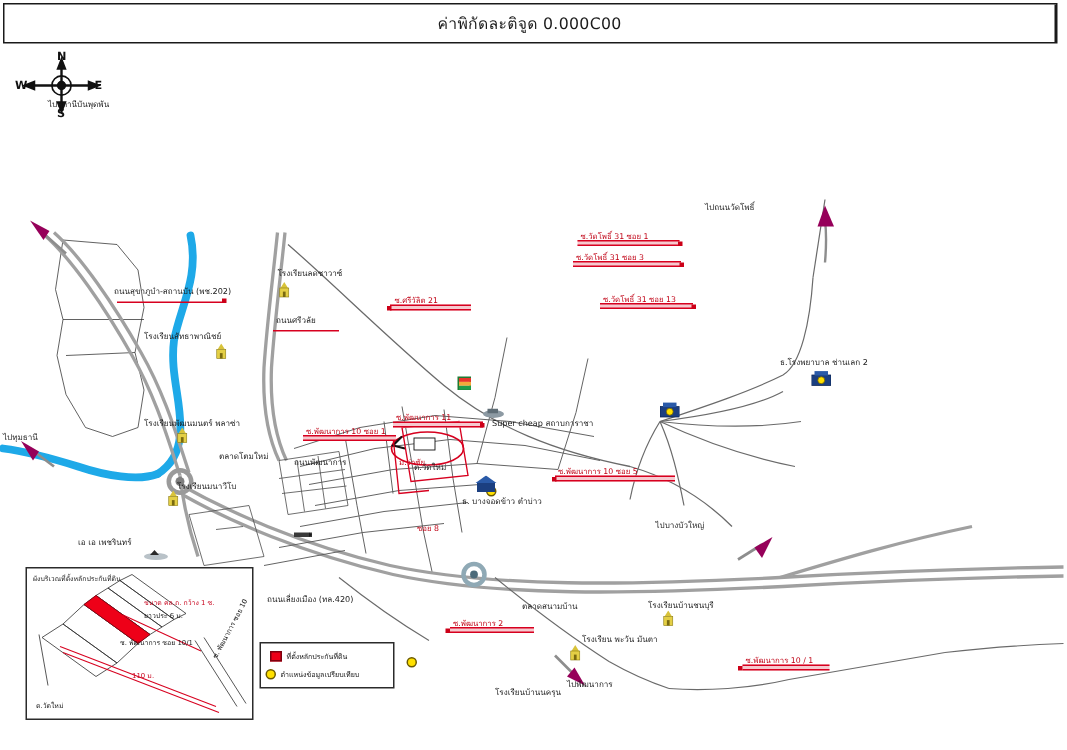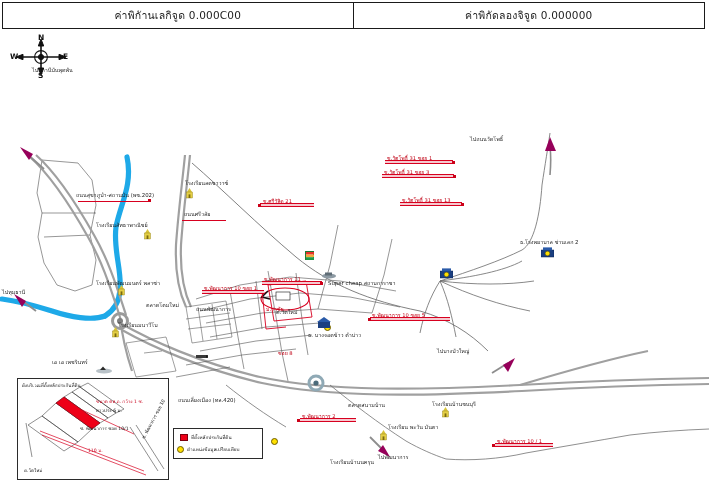--- a/index.html
+++ b/index.html
@@ -150,22 +150,21 @@
     border: 0.8px solid #6b5a00;
   }
   #legendbox .txt { font-size: 4.7px; color: #141414; white-space: nowrap; }
 </style>
 </head>
 <body>
 
 <div id="page">
 
   <div id="header">
-    <div class="hdr-cell left">ค่าพิกัานเลกิจูด 0.000C00</div>
-    <div class="hdr-cell">ค่าพิกัดลองจิจูด 0.000000</div>
+    <div class="hdr-cell left">ค่าพิกัดละติจูด 0.000C00</div>
   </div>
 
   <div id="compass">
     <svg width="66" height="48" viewBox="0 0 66 48">
       <g stroke="#111" fill="#111">
         <line x1="33" y1="10" x2="33" y2="38" stroke-width="1.6"></line>
         <line x1="12" y1="24" x2="54" y2="24" stroke-width="1.6"></line>
         <polygon points="33,6 30.3,13 35.7,13"></polygon>
         <polygon points="33,42 30.3,35 35.7,35"></polygon>
         <polygon points="8,24 15,21.3 15,26.7"></polygon>

